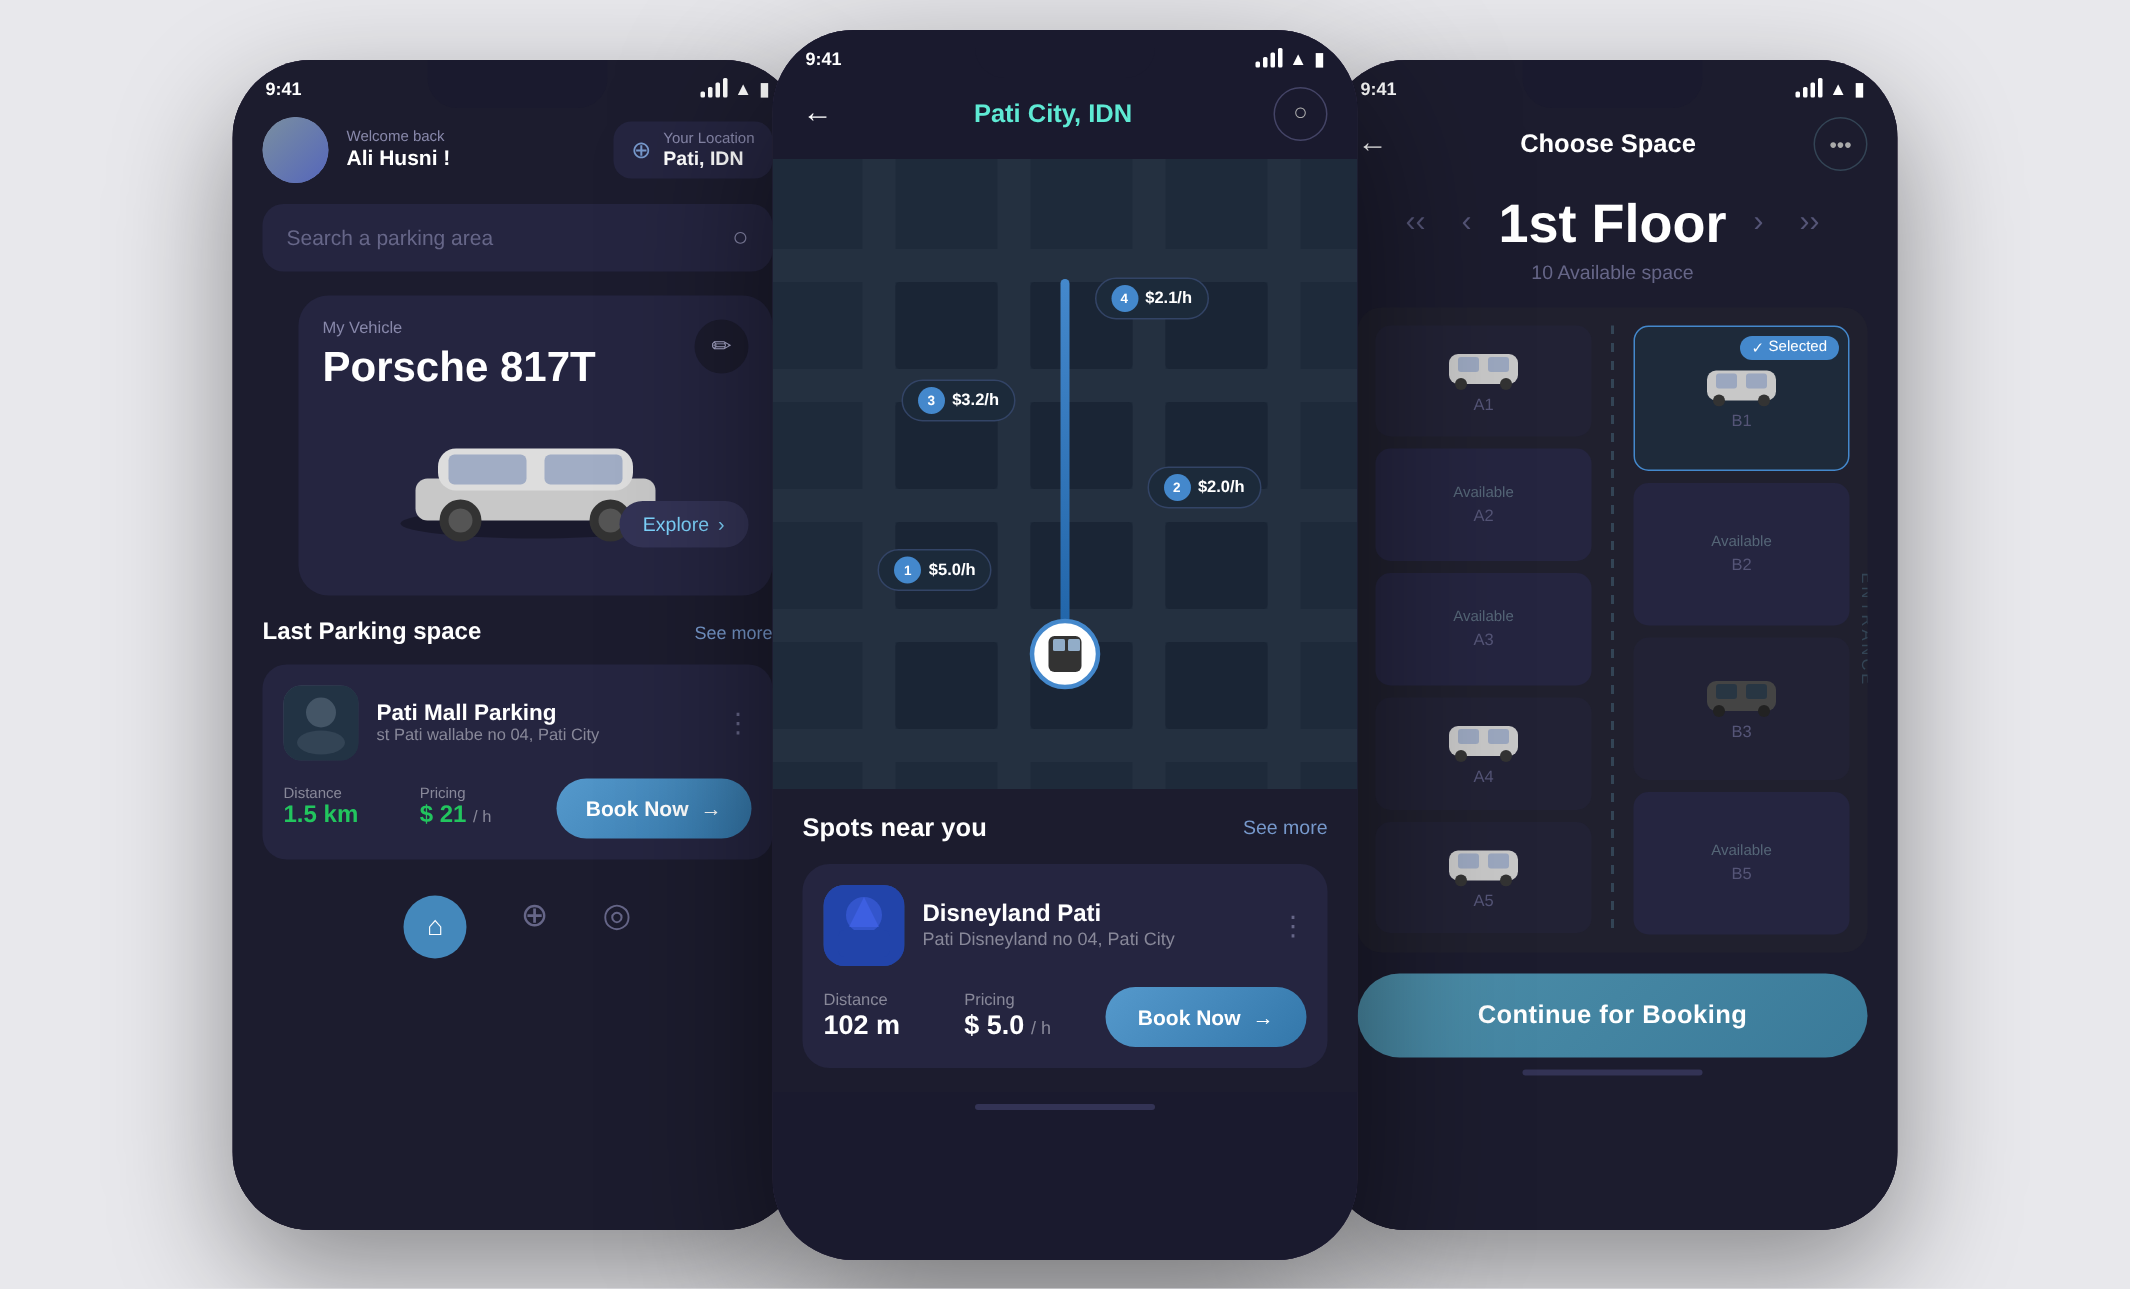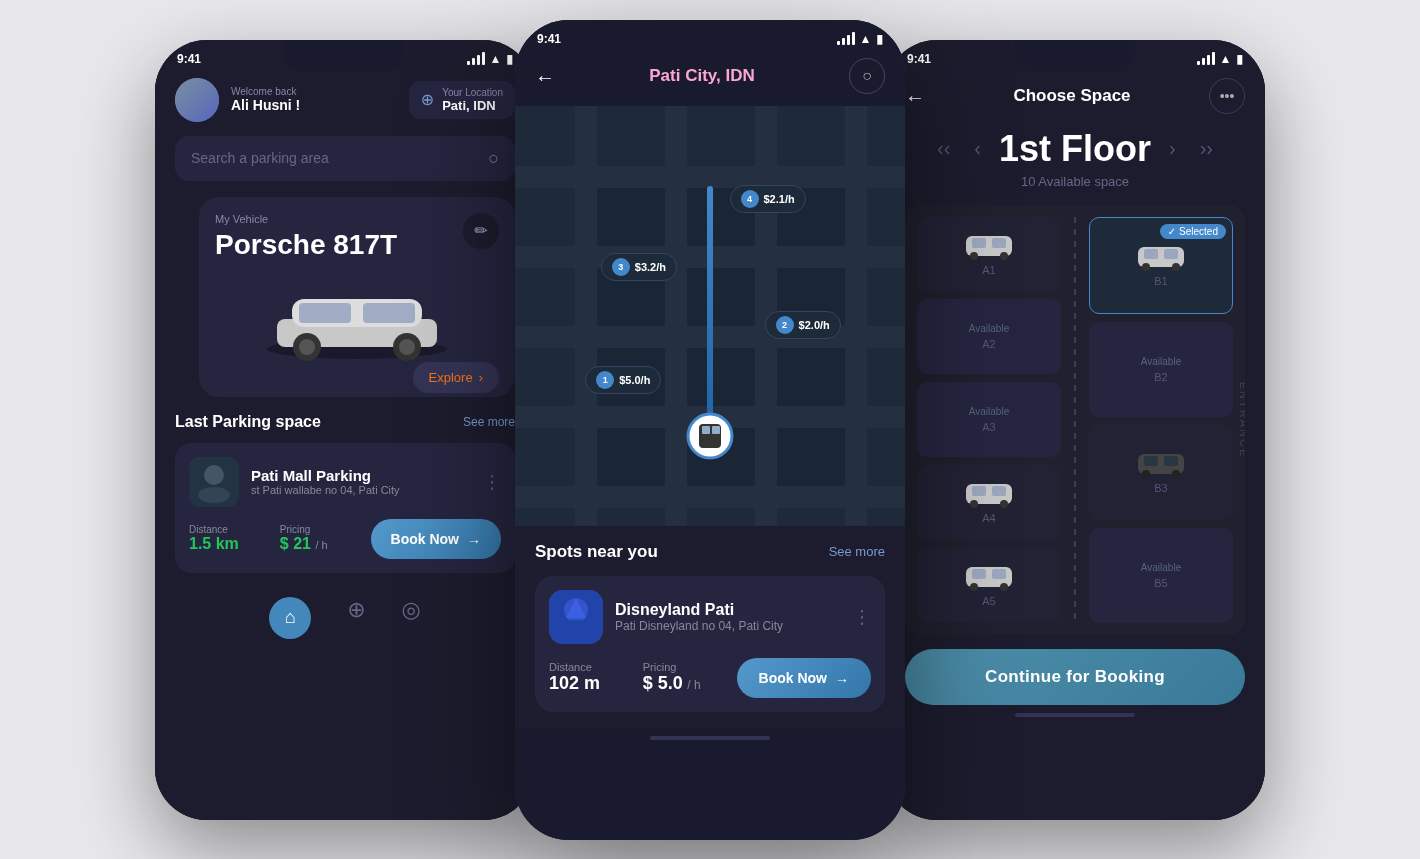--- a/index.html
+++ b/index.html
@@ -160,25 +160,25 @@
       color: #aaaacc;
     }
     .p1-car-img {
       position: absolute;
       bottom: 30px; left: 0; right: 0;
       height: 90px;
       display: flex; align-items: center; justify-content: center;
     }
     .p1-explore-btn {
       position: absolute;
-      bottom: 4px; right: 16px;
+      bottom: 32px; right: 16px;
       background: #333355;
       border-radius: 20px;
       padding: 8px 16px;
-      color: #f97316;
+      color: #7dd3fc;
       font-size: 13px;
       display: flex; align-items: center; gap: 6px;
     }
 
     .p1-section-header {
       display: flex;
       justify-content: space-between;
       align-items: center;
       margin-bottom: 12px;
     }
@@ -241,21 +241,21 @@
     .nav-icon { color: #666688; font-size: 22px; }
 
     
     .p2-header {
       display: flex;
       align-items: center;
       padding: 8px 20px 12px;
       gap: 12px;
     }
     .p2-back { color: #fff; font-size: 20px; cursor: pointer; }
-    .p2-title { flex: 1; text-align: center; font-size: 17px; color: #f9a8d4; font-weight: 600; }
+    .p2-title { flex: 1; text-align: center; font-size: 17px; color: #5eead4; font-weight: 600; }
     .p2-search-btn {
       width: 36px; height: 36px;
       border: 1px solid #444466;
       border-radius: 50%;
       display: flex; align-items: center; justify-content: center;
       color: #aaa;
     }
 
     .p2-map {
       width: 100%;

